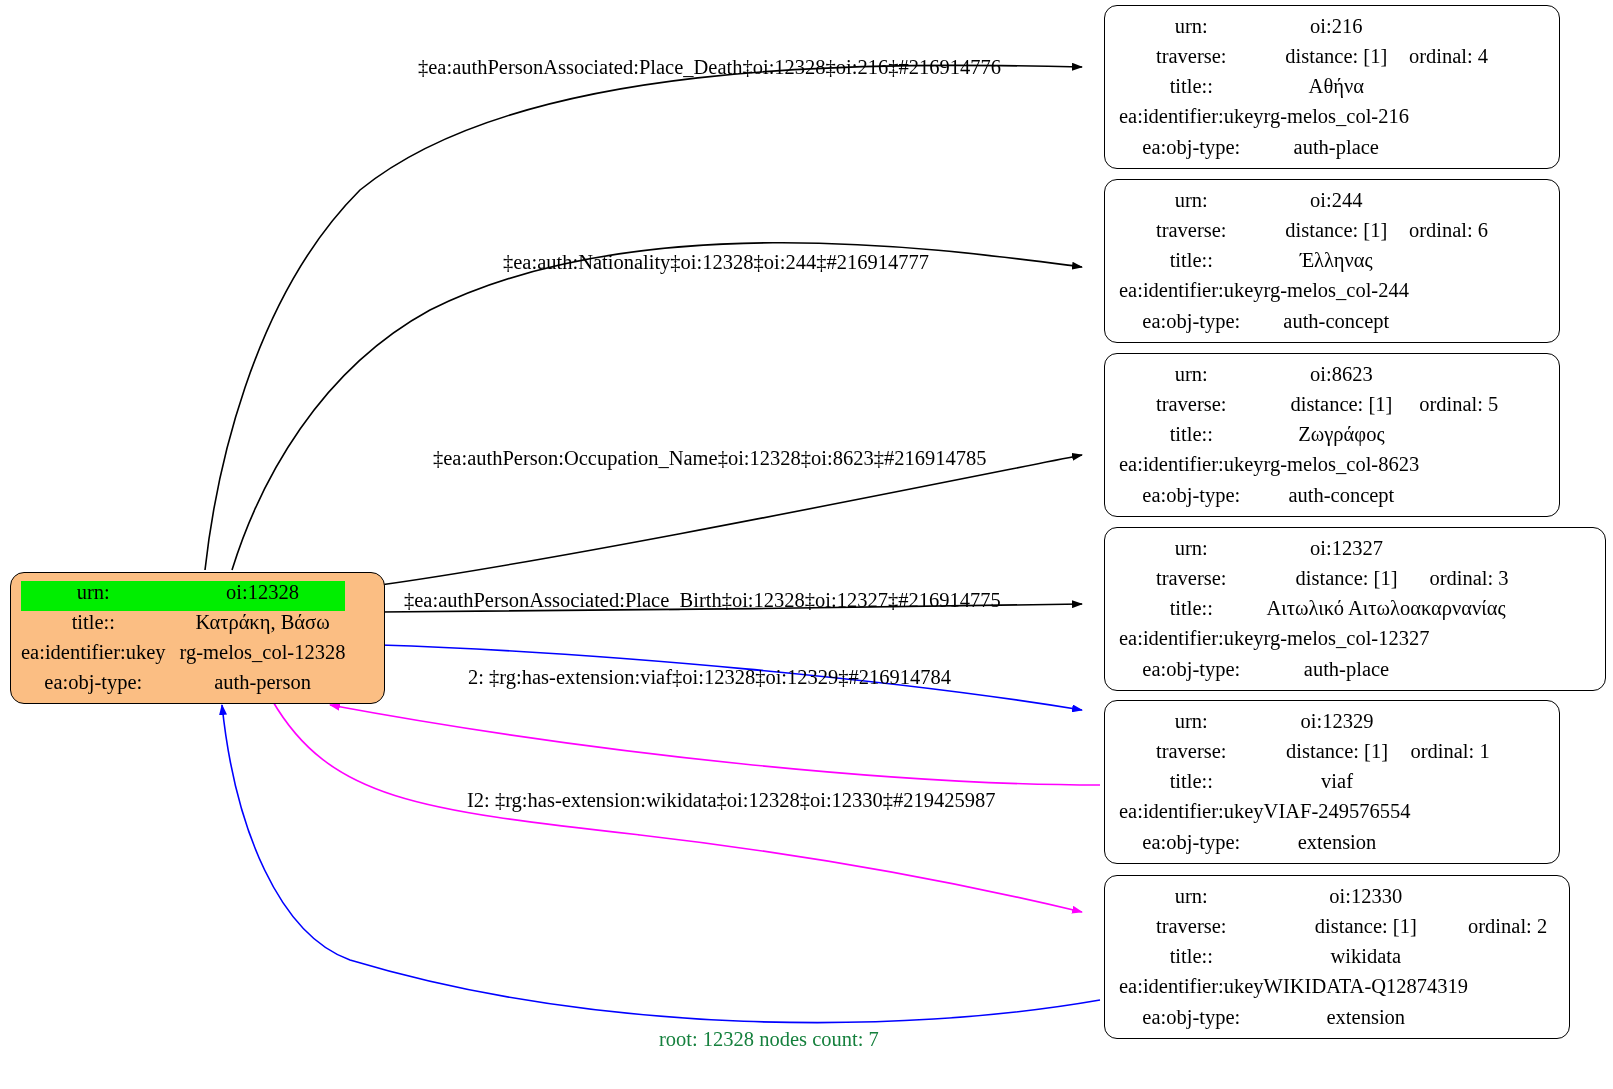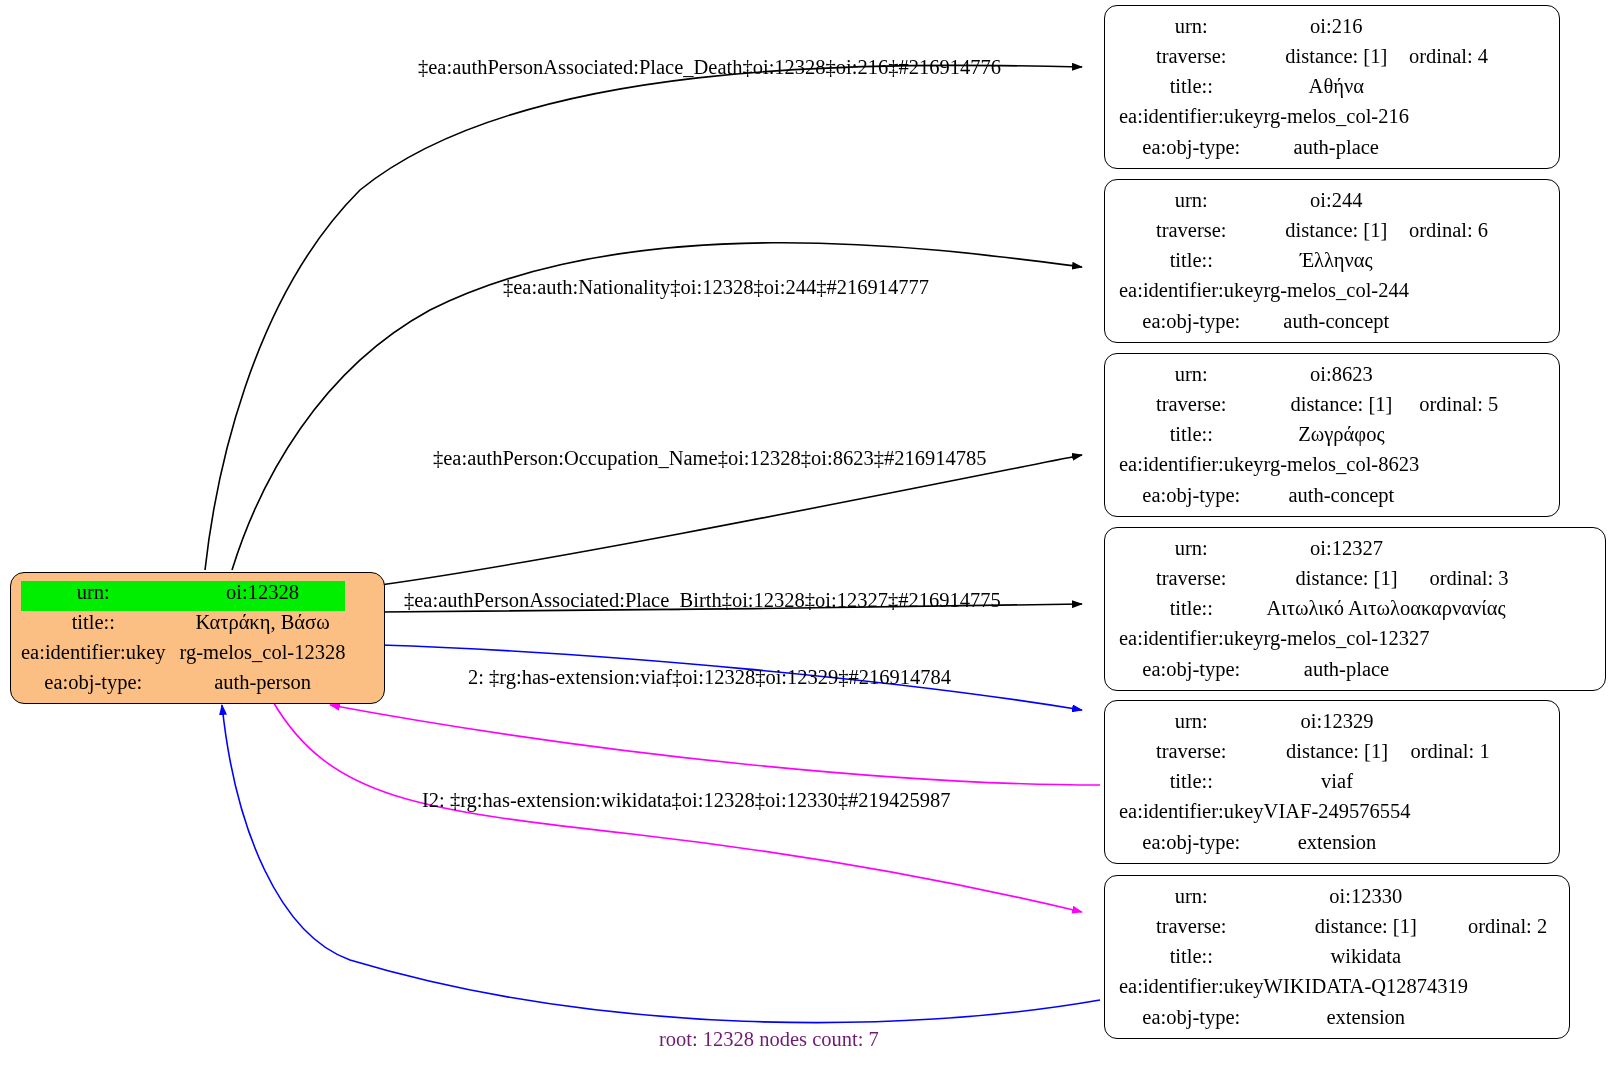--- a/index.html
+++ b/index.html
@@ -71,21 +71,21 @@
   td.key { padding-right: 18px; }
   td.val { }
   td.ord { padding-left: 26px; }
   .node.root td.key { padding-right: 14px; }
   .row-highlight td {
     background: #00ee00;
   }
   .caption {
     position: absolute;
     font-size: 20.5px;
-    color: #701a75;
+    color: #15803d;
     white-space: nowrap;
   }
 </style>
 </head>
 <body>
 
 <div id="graph-root">
 
   <svg id="edge-layer" viewBox="0 0 1613 1089">
     <defs>
@@ -326,27 +326,27 @@
         <td class="key">ea:obj-type:</td>
         <td class="val">extension</td>
         <td class="ord"></td>
       </tr>
     </tbody>
       </table>
   </div>
 
   <div class="edge-label" style="left:418px; top:46px;margin-top:11px;">‡ea:authPersonAssociated:Place_Death‡oi:12328‡oi:216‡#216914776</div>
 
-  <div class="edge-label" style="left:503px; top:252px;margin-top:25px;">‡ea:auth:Nationality‡oi:12328‡oi:244‡#216914777</div>
+  <div class="edge-label" style="left:503px; top:252px;">‡ea:auth:Nationality‡oi:12328‡oi:244‡#216914777</div>
 
   <div class="edge-label" style="left:433px; top:448px;">‡ea:authPerson:Occupation_Name‡oi:12328‡oi:8623‡#216914785</div>
 
   <div class="edge-label" style="left:404px; top:590px;">‡ea:authPersonAssociated:Place_Birth‡oi:12328‡oi:12327‡#216914775</div>
 
   <div class="edge-label" style="left:468px; top:667px;">2: ‡rg:has-extension:viaf‡oi:12328‡oi:12329‡#216914784</div>
 
 
-  <div class="edge-label" style="left:422px; top:790px;">I2: ‡rg:has-extension:wikidata‡oi:12328‡oi:12330‡#219425987</div>
+  <div class="edge-label" style="left:467px; top:790px;">I2: ‡rg:has-extension:wikidata‡oi:12328‡oi:12330‡#219425987</div>
 
 
   <div class="caption" style="left:659px; top:1028px;">root: 12328 nodes count: 7</div>
 
 </div>
 
 </body></html>

